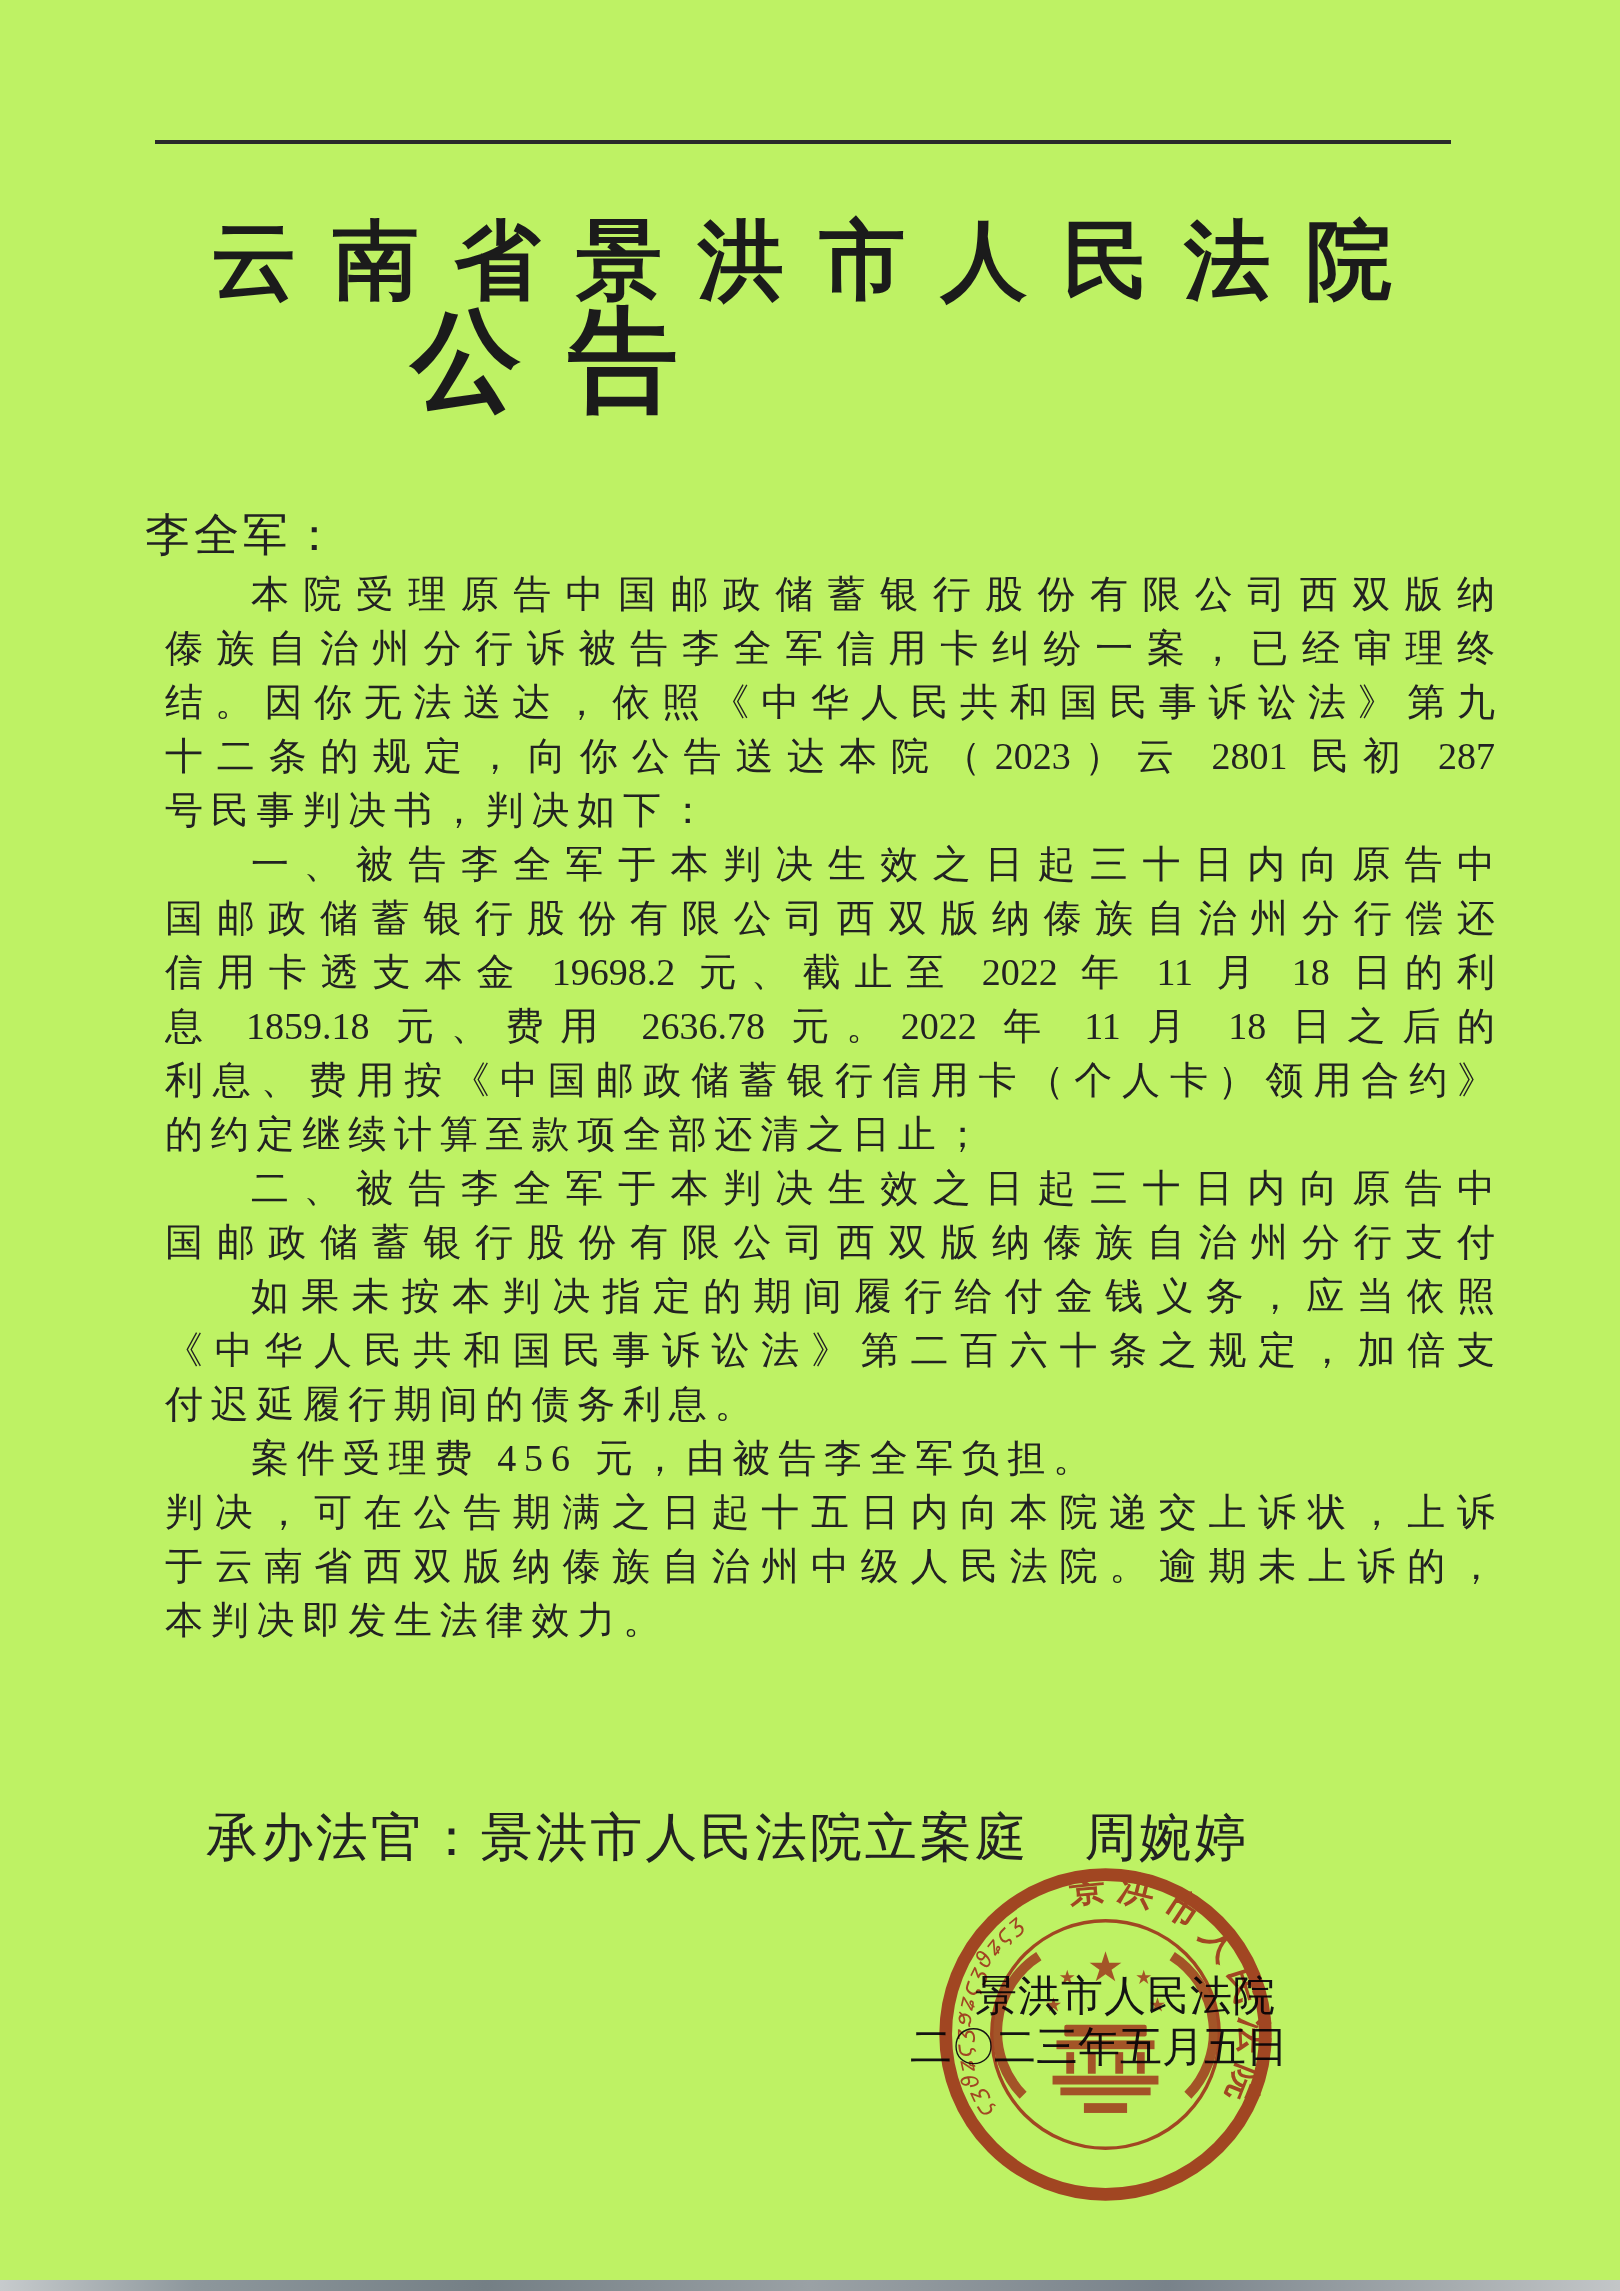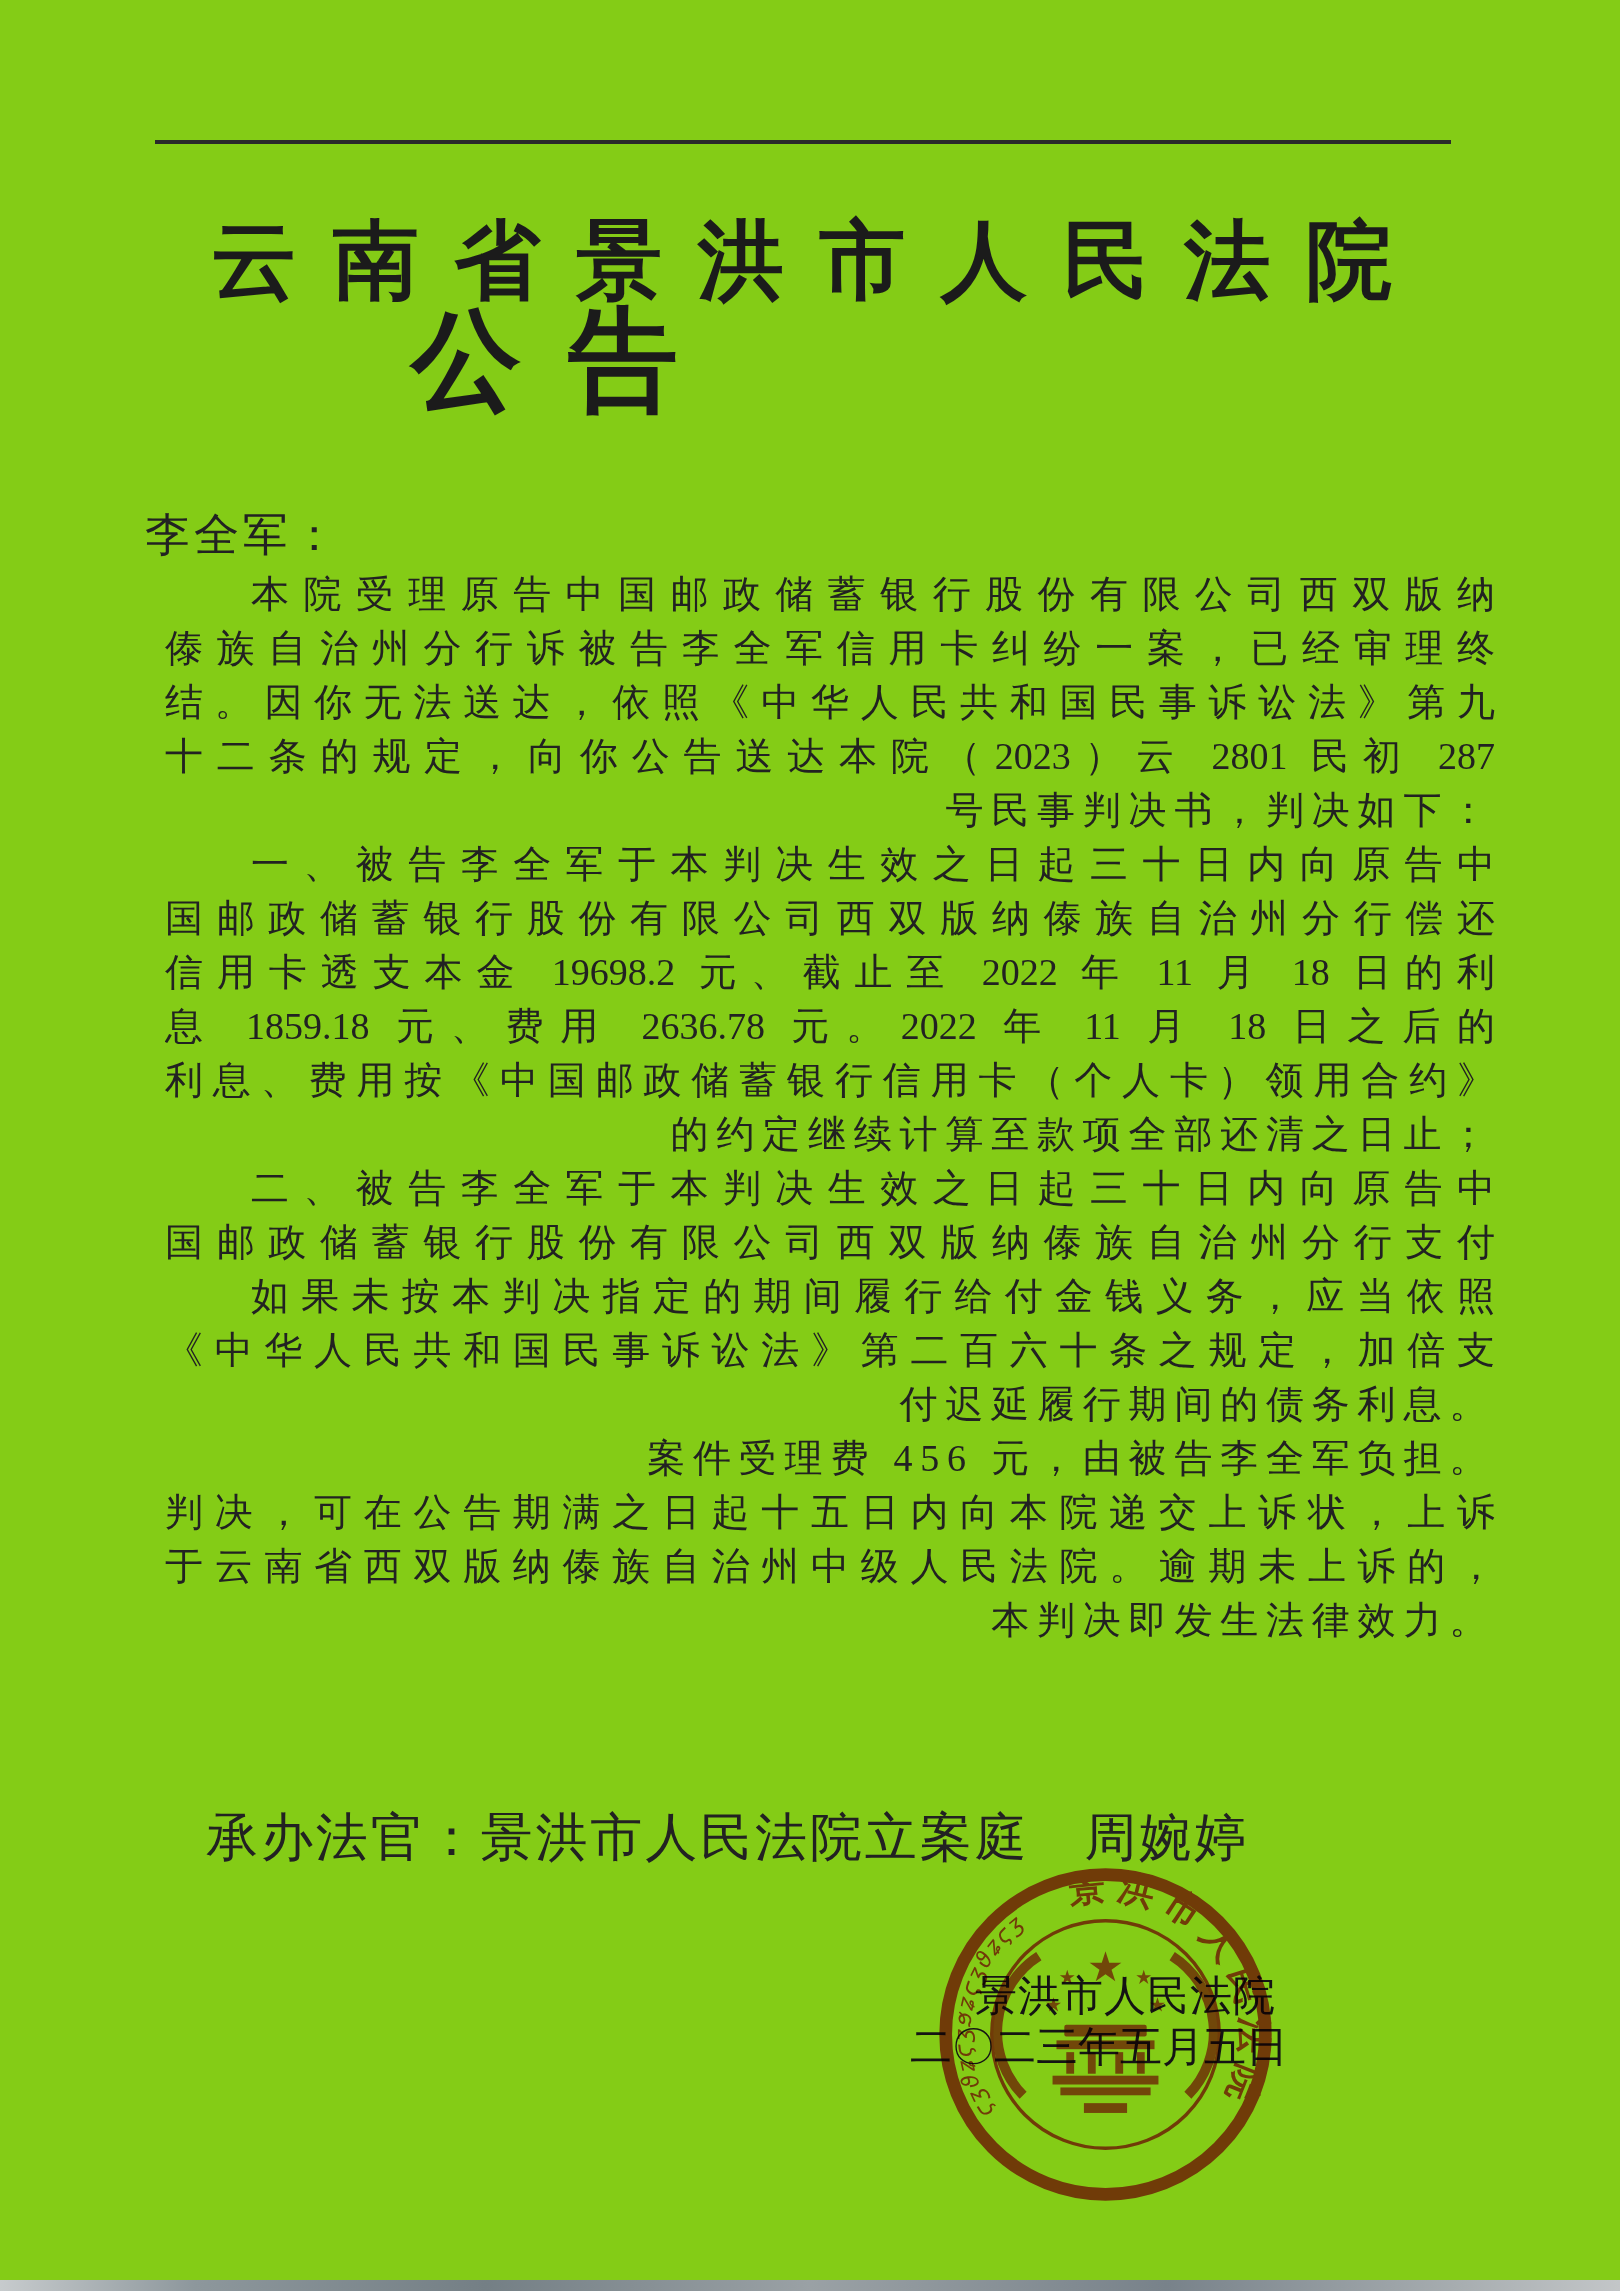--- a/index.html
+++ b/index.html
@@ -4,21 +4,21 @@
 <style>
   :root{
     --seal-red:#d6404d;
     --ink:#222222;
   }
   html,body{margin:0;padding:0;background:#e9e9e9;}
   .page{
     position:relative;
     width:1620px;height:2292px;
     margin:0 auto;
-    background:#84cc16;
+    background:#bef264;
     font-family:"Liberation Serif","DejaVu Serif",serif;
     color:var(--ink);
     overflow:hidden;
   }
   .rule{
     position:absolute;left:155px;top:140px;
     width:1296px;height:3.9px;background:#2a2a2a;
   }
   .court-name{
     position:absolute;left:211px;top:214px;width:1181px;
@@ -34,21 +34,21 @@
   }
   .recipient{
     position:absolute;left:145px;top:508px;
     font-size:45px;letter-spacing:3.9px;line-height:54px;
   }
   .body-block{
     position:absolute;left:145px;top:567px;width:1330px;
     font-size:38px;line-height:54px;margin-left:20px;
   }
   .line{height:54px;box-sizing:border-box;overflow:hidden;}
-  .line.plain{letter-spacing:7.8px;white-space:nowrap;text-align:right;}
+  .line.plain{letter-spacing:7.8px;white-space:nowrap;}
   .line.justify{
     letter-spacing:0;white-space:normal;
     text-align:justify;text-align-last:justify;text-justify:inter-character;
   }
   .line.indent{padding-left:86px;}
   .judge{
     position:absolute;left:206px;top:1811px;
     font-size:52px;letter-spacing:2.9px;line-height:54px;
   }
   .stamp-name{

